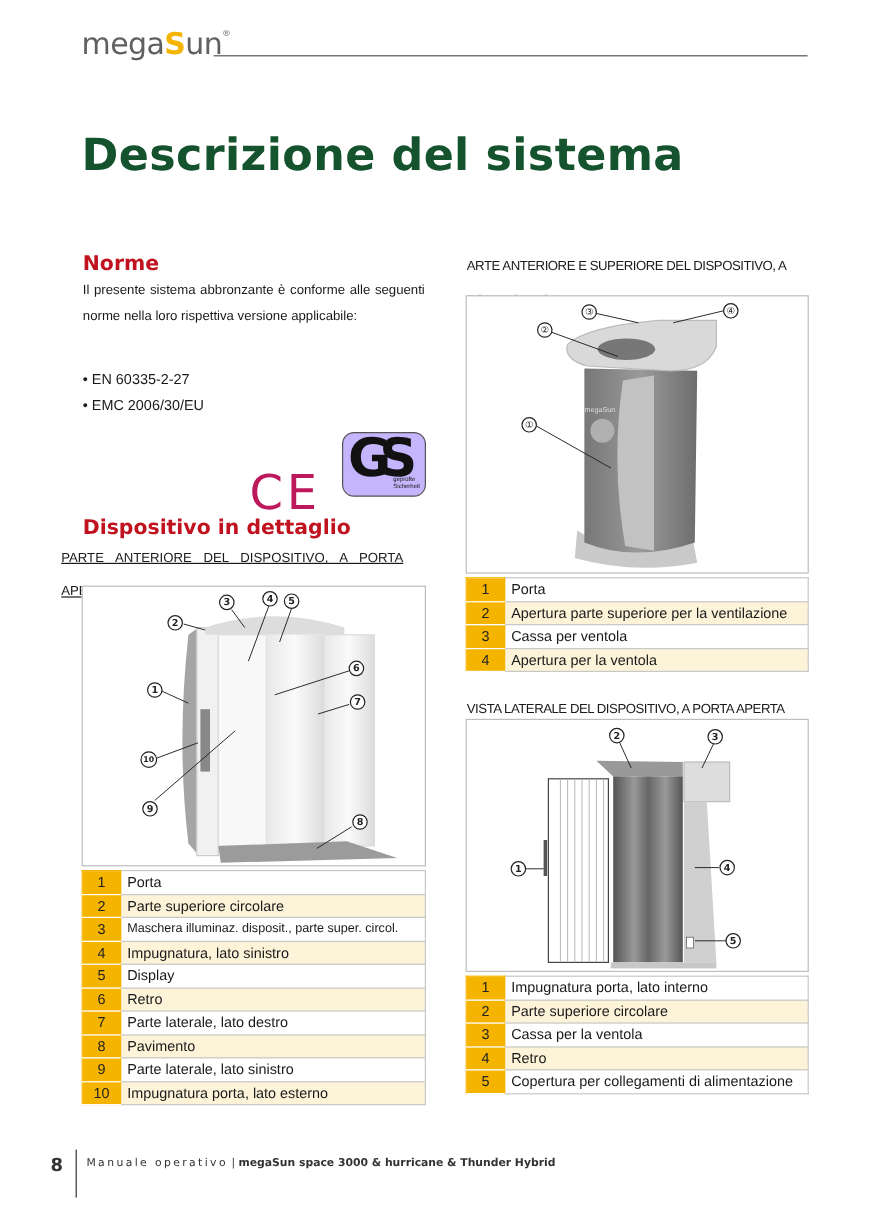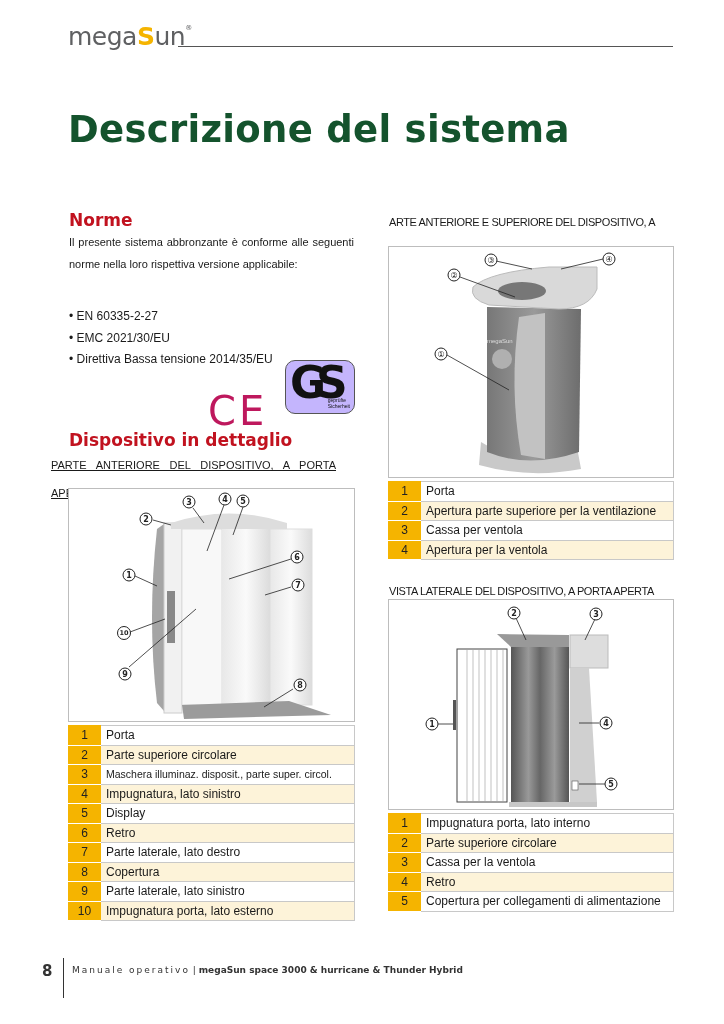--- a/index.html
+++ b/index.html
@@ -40,22 +40,21 @@
   <span>mega</span><span class="s">S</span><span>un</span><sup>®</sup>
 </div>
 <div class="header-rule"></div>
 
 <h1 class="page-title">Descrizione del sistema</h1>
 
 <h2 class="h2" style="left:69px; top:210px;">Norme</h2>
 <p class="body-text" style="top:232px;">Il presente sistema abbronzante è conforme alle seguenti norme nella loro rispettiva versione applicabile:</p>
 <ul class="bullets" style="top:306px;">
   <li>EN 60335-2-27</li>
-  <li>EMC 2021/30/EU</li>
-  <li>Direttiva Bassa tensione 2014/35/EU</li>
+  <li>EMC 2006/30/EU</li>
 </ul>
 
 <div class="ce">CE</div>
 <div class="gs">
   <span class="gs-letters">GS</span>
   <div class="gs-text">
     <div>geprüfte</div>
     <div>Sicherheit</div>
   </div>
 </div>
@@ -158,21 +157,21 @@
     <tr>
         <td class="num">6</td>
         <td class="txt">Retro</td>
       </tr>
     <tr>
         <td class="num">7</td>
         <td class="txt">Parte laterale, lato destro</td>
       </tr>
     <tr>
         <td class="num">8</td>
-        <td class="txt">Copertura</td>
+        <td class="txt">Pavimento</td>
       </tr>
     <tr>
         <td class="num">9</td>
         <td class="txt">Parte laterale, lato sinistro</td>
       </tr>
     <tr>
         <td class="num">10</td>
         <td class="txt">Impugnatura porta, lato esterno</td>
       </tr>
   </tbody>

